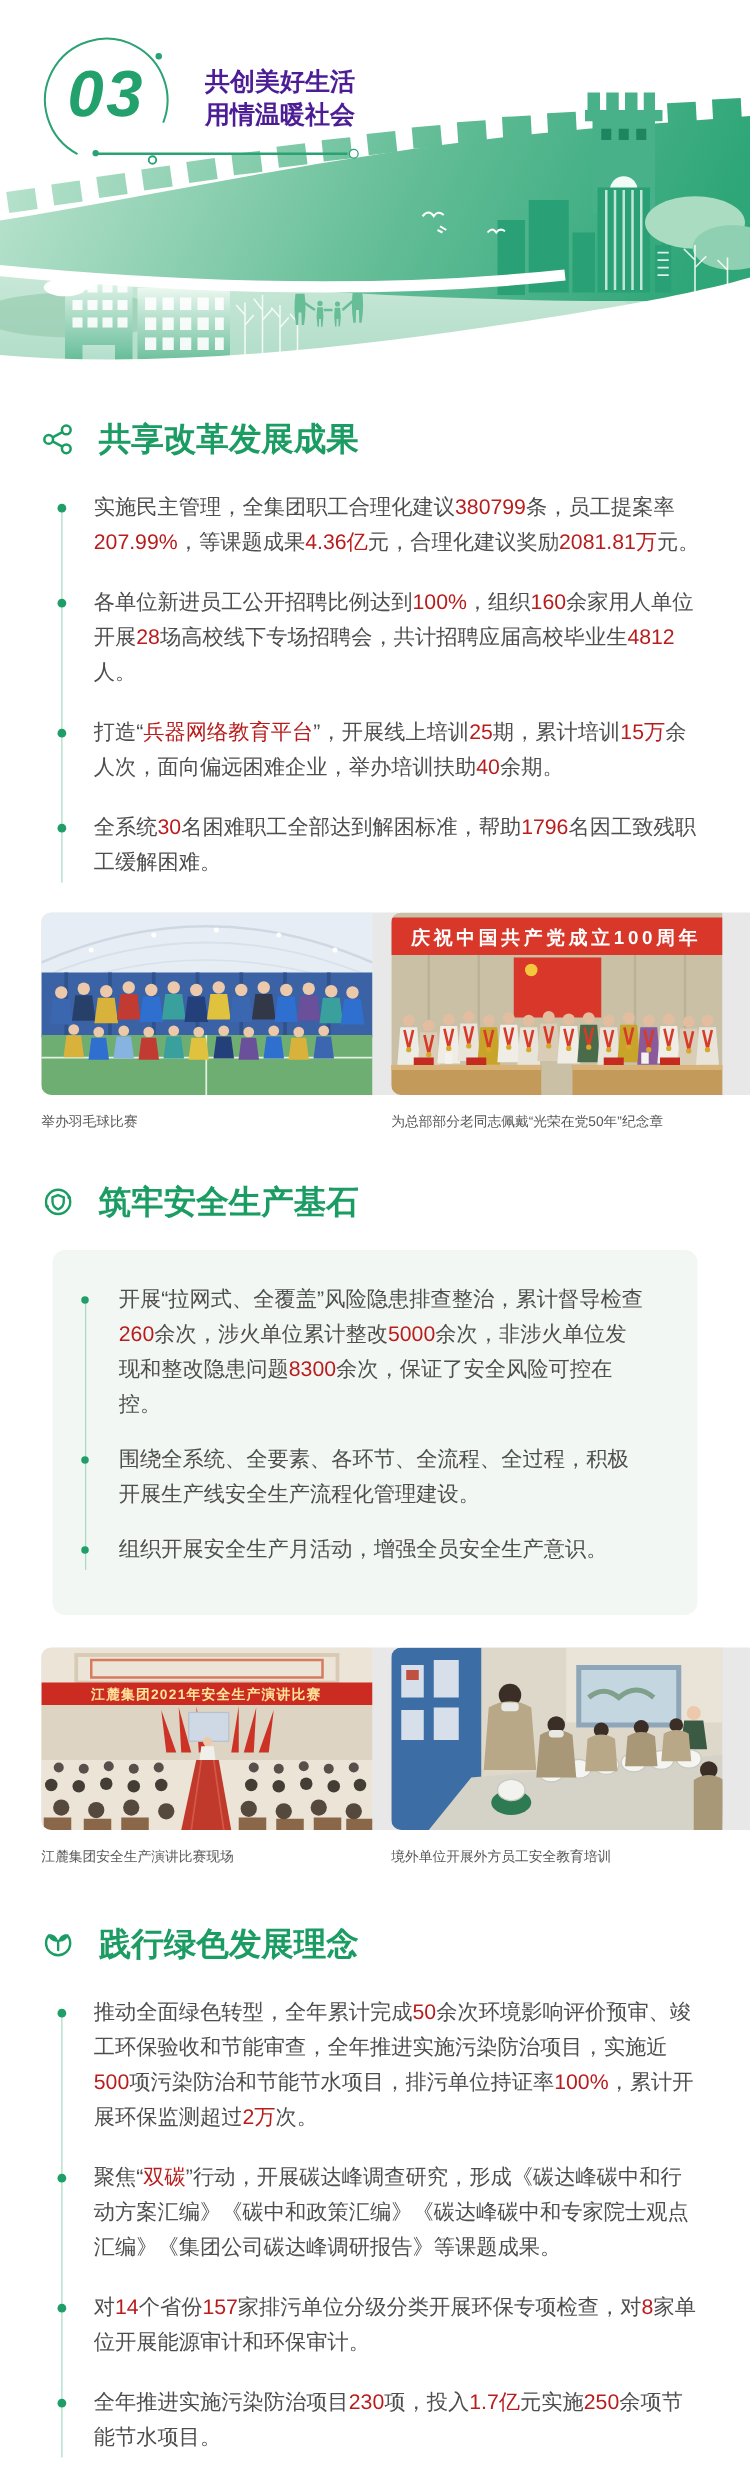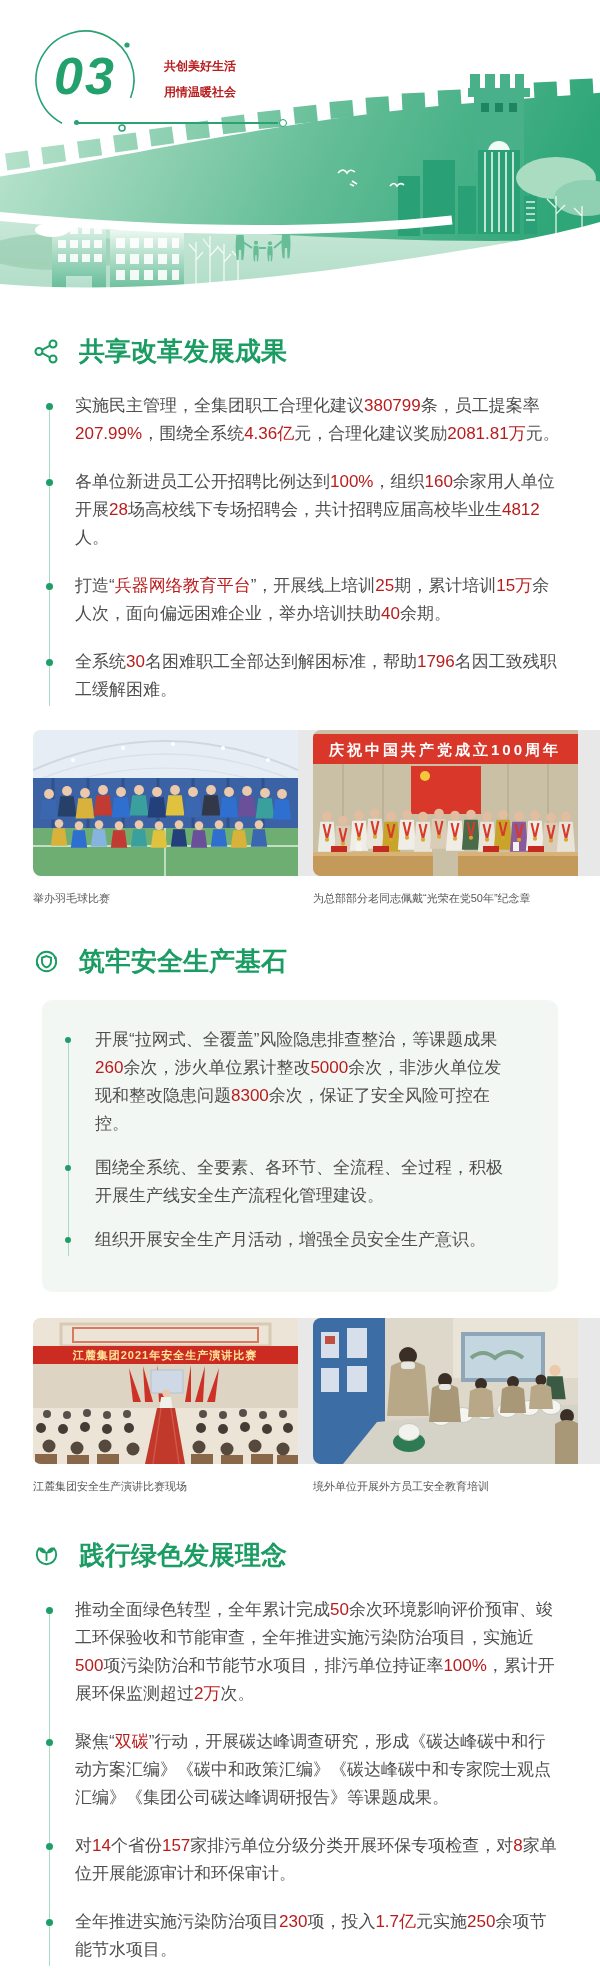--- a/index.html
+++ b/index.html
@@ -4,21 +4,21 @@
 <style>
   html,body{margin:0;padding:0;background:#fff;}
   body{font-family:"Liberation Sans","DejaVu Sans",sans-serif;}
   .page{width:600px;min-height:1982px;background:#fff;margin:0 auto;position:relative;overflow:hidden;}
 
   
   .hero{position:relative;height:300px;overflow:hidden;}
   .hero svg{display:block;}
   .hero-num{position:absolute;left:54px;top:50px;font-size:52px;font-weight:800;font-style:italic;
             color:#23a16d;letter-spacing:2px;line-height:1;}
-  .hero-title{position:absolute;left:164px;top:53px;font-size:12px;font-weight:bold;color:#b91c1c;line-height:26px;}
+  .hero-title{position:absolute;left:164px;top:53px;font-size:20px;font-weight:bold;color:#4c1d95;line-height:26px;}
   .hero-line{position:absolute;left:78px;top:122px;width:200px;height:2px;background:#2aa273;}
   .hero-line::before{content:'';position:absolute;left:-4px;top:-2px;width:5px;height:5px;border-radius:50%;background:#2aa273;}
   .hero-line::after{content:'';position:absolute;right:-9px;top:-3px;width:6px;height:6px;border-radius:50%;
             border:1.5px solid #2aa273;background:#fff;}
 
   
   .content{padding:0 33px 18px 33px;}
   .section{margin-top:34px;}
   .sec-head{display:flex;align-items:center;gap:19px;}
   .sec-head h2{margin:0;font-size:26px;font-weight:bold;color:#1b9c63;line-height:34px;}
@@ -224,21 +224,21 @@
             <circle cx="17.8" cy="5.3" r="3.1"></circle>
             <circle cx="17.8" cy="18.7" r="3.1"></circle>
           <path d="M8.1,10.5 L15,6.8 M8.1,13.5 L15,17.2"></path>
         </svg>
         <h2>共享改革发展成果</h2>
       </div>
 
       <ul class="bullets">
         <li class="bullet">
           <span class="dot"></span>
-          <span><span>实施民主管理，全集团职工合理化建议</span><span class="hl">380799</span><span>条，员工提案率</span><span class="hl">207.99%</span><span>，围绕全系统</span><span class="hl">4.36亿</span><span>元，合理化建议奖励</span><span class="hl">2081.81万</span><span>元。</span></span>
+          <span><span>实施民主管理，全集团职工合理化建议</span><span class="hl">380799</span><span>条，员工提案率</span><span class="hl">207.99%</span><span>，等课题成果</span><span class="hl">4.36亿</span><span>元，合理化建议奖励</span><span class="hl">2081.81万</span><span>元。</span></span>
         </li>
         <li class="bullet">
           <span class="dot"></span>
           <span><span>各单位新进员工公开招聘比例达到</span><span class="hl">100%</span><span>，组织</span><span class="hl">160</span><span>余家用人单位开展</span><span class="hl">28</span><span>场高校线下专场招聘会，共计招聘应届高校毕业生</span><span class="hl">4812</span><span>人。</span></span>
         </li>
         <li class="bullet">
           <span class="dot"></span>
           <span><span>打造“</span><span class="hl">兵器网络教育平台</span><span>”，开展线上培训</span><span class="hl">25</span><span>期，累计培训</span><span class="hl">15万</span><span>余人次，面向偏远困难企业，举办培训扶助</span><span class="hl">40</span><span>余期。</span></span>
         </li>
         <li class="bullet">
@@ -373,21 +373,21 @@
           <circle cx="4.2" cy="15.2" r="1.2" fill="#1b9c63" stroke="none"></circle>
           <circle cx="19.8" cy="8.8" r="1.2" fill="#1b9c63" stroke="none"></circle>
         </svg>
         <h2>筑牢安全生产基石</h2>
       </div>
 
       <div class="safety-box">
         <ul class="bullets in-box">
           <li class="bullet">
             <span class="dot"></span>
-            <span><span>开展“拉网式、全覆盖”风险隐患排查整治，等课题成果</span><span class="hl">260</span><span>余次，涉火单位累计整改</span><span class="hl">5000</span><span>余次，非涉火单位发现和整改隐患问题</span><span class="hl">8300</span><span>余次，保证了安全风险可控在控。</span></span>
+            <span><span>开展“拉网式、全覆盖”风险隐患排查整治，累计督导检查</span><span class="hl">260</span><span>余次，涉火单位累计整改</span><span class="hl">5000</span><span>余次，非涉火单位发现和整改隐患问题</span><span class="hl">8300</span><span>余次，保证了安全风险可控在控。</span></span>
           </li>
           <li class="bullet">
             <span class="dot"></span>
             <span><span>围绕全系统、全要素、各环节、全流程、全过程，积极开展生产线安全生产流程化管理建设。</span></span>
           </li>
           <li class="bullet">
             <span class="dot"></span>
             <span><span>组织开展安全生产月活动，增强全员安全生产意识。</span></span>
           </li>
         </ul>

